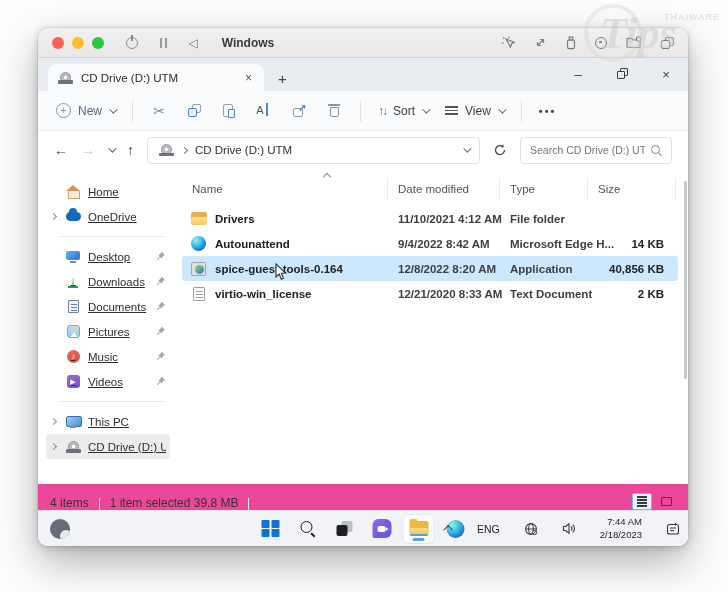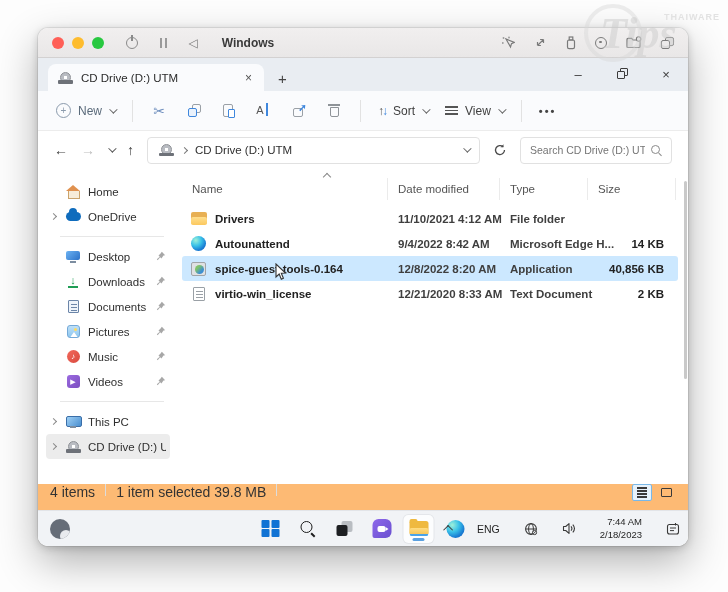--- a/index.html
+++ b/index.html
@@ -77,21 +77,21 @@
   .refresh svg { display:block; }
   .searchbox { width:152px; height:27px; border:1px solid #e1e1e1; border-radius:4px; display:flex; align-items:center; padding:0 9px; gap:6px; }
   .searchbox input { border:0; outline:0; flex:1; font-size:10.5px; color:#555; font-family:"Liberation Sans",sans-serif; background:transparent; min-width:0; }
   .mag { position:relative; width:11px; height:11px; flex:0 0 11px; }
   .mag::before { content:""; position:absolute; left:0; top:0; width:7px; height:7px; border:1.4px solid #8a8a8a; border-radius:50%; }
   .mag::after { content:""; position:absolute; right:0.5px; bottom:0.5px; width:4px; height:1.4px; background:#8a8a8a; transform:rotate(45deg); }
 
   
   .main { flex:1; display:flex; min-height:0; position:relative; }
   .sidebar { width:138px; flex:0 0 138px; padding:10px 6px 6px 8px; font-size:11.5px; color:#2f2f2f; position:relative; }
-  .sb-row { display:flex; align-items:center; height:25px; gap:7px; padding:0 4px 0 2px; border-radius:4px; white-space:nowrap; overflow:hidden; }
+  .sb-row { display:flex; align-items:center; height:25px; gap:7px; padding:0 4px 0 2px; border-radius:4px; white-space:nowrap; overflow:hidden;text-decoration:underline; }
   .sb-row.sel { background:#ececec; }
   .sb-chev { width:10px; flex:0 0 10px; display:flex; justify-content:center; }
   .sb-chev i { width:5px; height:5px; border-right:1.2px solid #8a8a8a; border-top:1.2px solid #8a8a8a; transform:rotate(45deg); }
   .sb-ic { width:16px; flex:0 0 16px; display:flex; justify-content:center; align-items:center; }
   .sb-label { flex:1; overflow:hidden; text-overflow:clip; }
   .sb-pin { flex:0 0 10px; opacity:.75; }
   .sb-sep { height:1px; background:#e7e7e7; margin:7px 6px 7px 14px; }
   .sb-scroll { position:absolute; right:1px; top:12px; width:3px; height:198px; background:#c9c9c9; border-radius:2px; }
 
   
@@ -135,21 +135,21 @@
   .fi-edge { width:15px; height:15px; border-radius:50%; background:radial-gradient(circle at 32% 28%, #9ef0d9 0%, #39c1e8 38%, #1b7fd4 68%, #0c55b8 100%); }
   .fi-app { position:relative; width:15px; height:14px; background:#dfe1e3; border:1px solid #a0a4a8; border-radius:2px; }
   .fi-app::before { content:""; position:absolute; left:2.5px; top:2px; width:9px; height:9px; border-radius:50%; background:linear-gradient(135deg,#7ec26a 30%,#3e8fd0 70%); }
   .fi-txt { position:relative; width:12px; height:14px; background:#fff; border:1px solid #9aa0a6; border-radius:1px; }
   .fi-txt::before { content:""; position:absolute; left:2px; top:3px; width:7px; height:1.2px; background:#9aa0a6; box-shadow:0 3px 0 #9aa0a6, 0 6px 0 #9aa0a6; }
 
   
   .cursor { position:absolute; z-index:30; }
 
   
-  .statusbar { height:26px; flex:0 0 26px; display:flex; align-items:flex-start; gap:10px; padding:0 12px; font-size:14px; color:#333; background:#fdba74; }
+  .statusbar { height:26px; flex:0 0 26px; display:flex; align-items:flex-end; gap:10px; padding:0 12px; font-size:12px; color:#333; background:#ec4899; }
   .ssep { width:1px; height:12px; background:#dcdcdc; }
   .viewtoggles { margin-left:auto; display:flex; gap:4px; }
   .vt { width:20px; height:17px; border-radius:2px; display:flex; align-items:center; justify-content:center; }
   .vt.active { background:#e7f2fb; border:1px solid #79b8e8; }
   .vt .lines { display:flex; flex-direction:column; gap:1.6px; width:10px; }
   .vt .lines i { height:1.6px; background:#3a3a3a; }
   .vt .thumb { width:11px; height:9px; border:1.6px solid #3a3a3a; border-radius:1px; }
 
   
   .taskbar { height:36px; flex:0 0 36px; background:#f1f3f6; border-top:1px solid #e2e4e8; display:flex; align-items:center; position:relative; }

